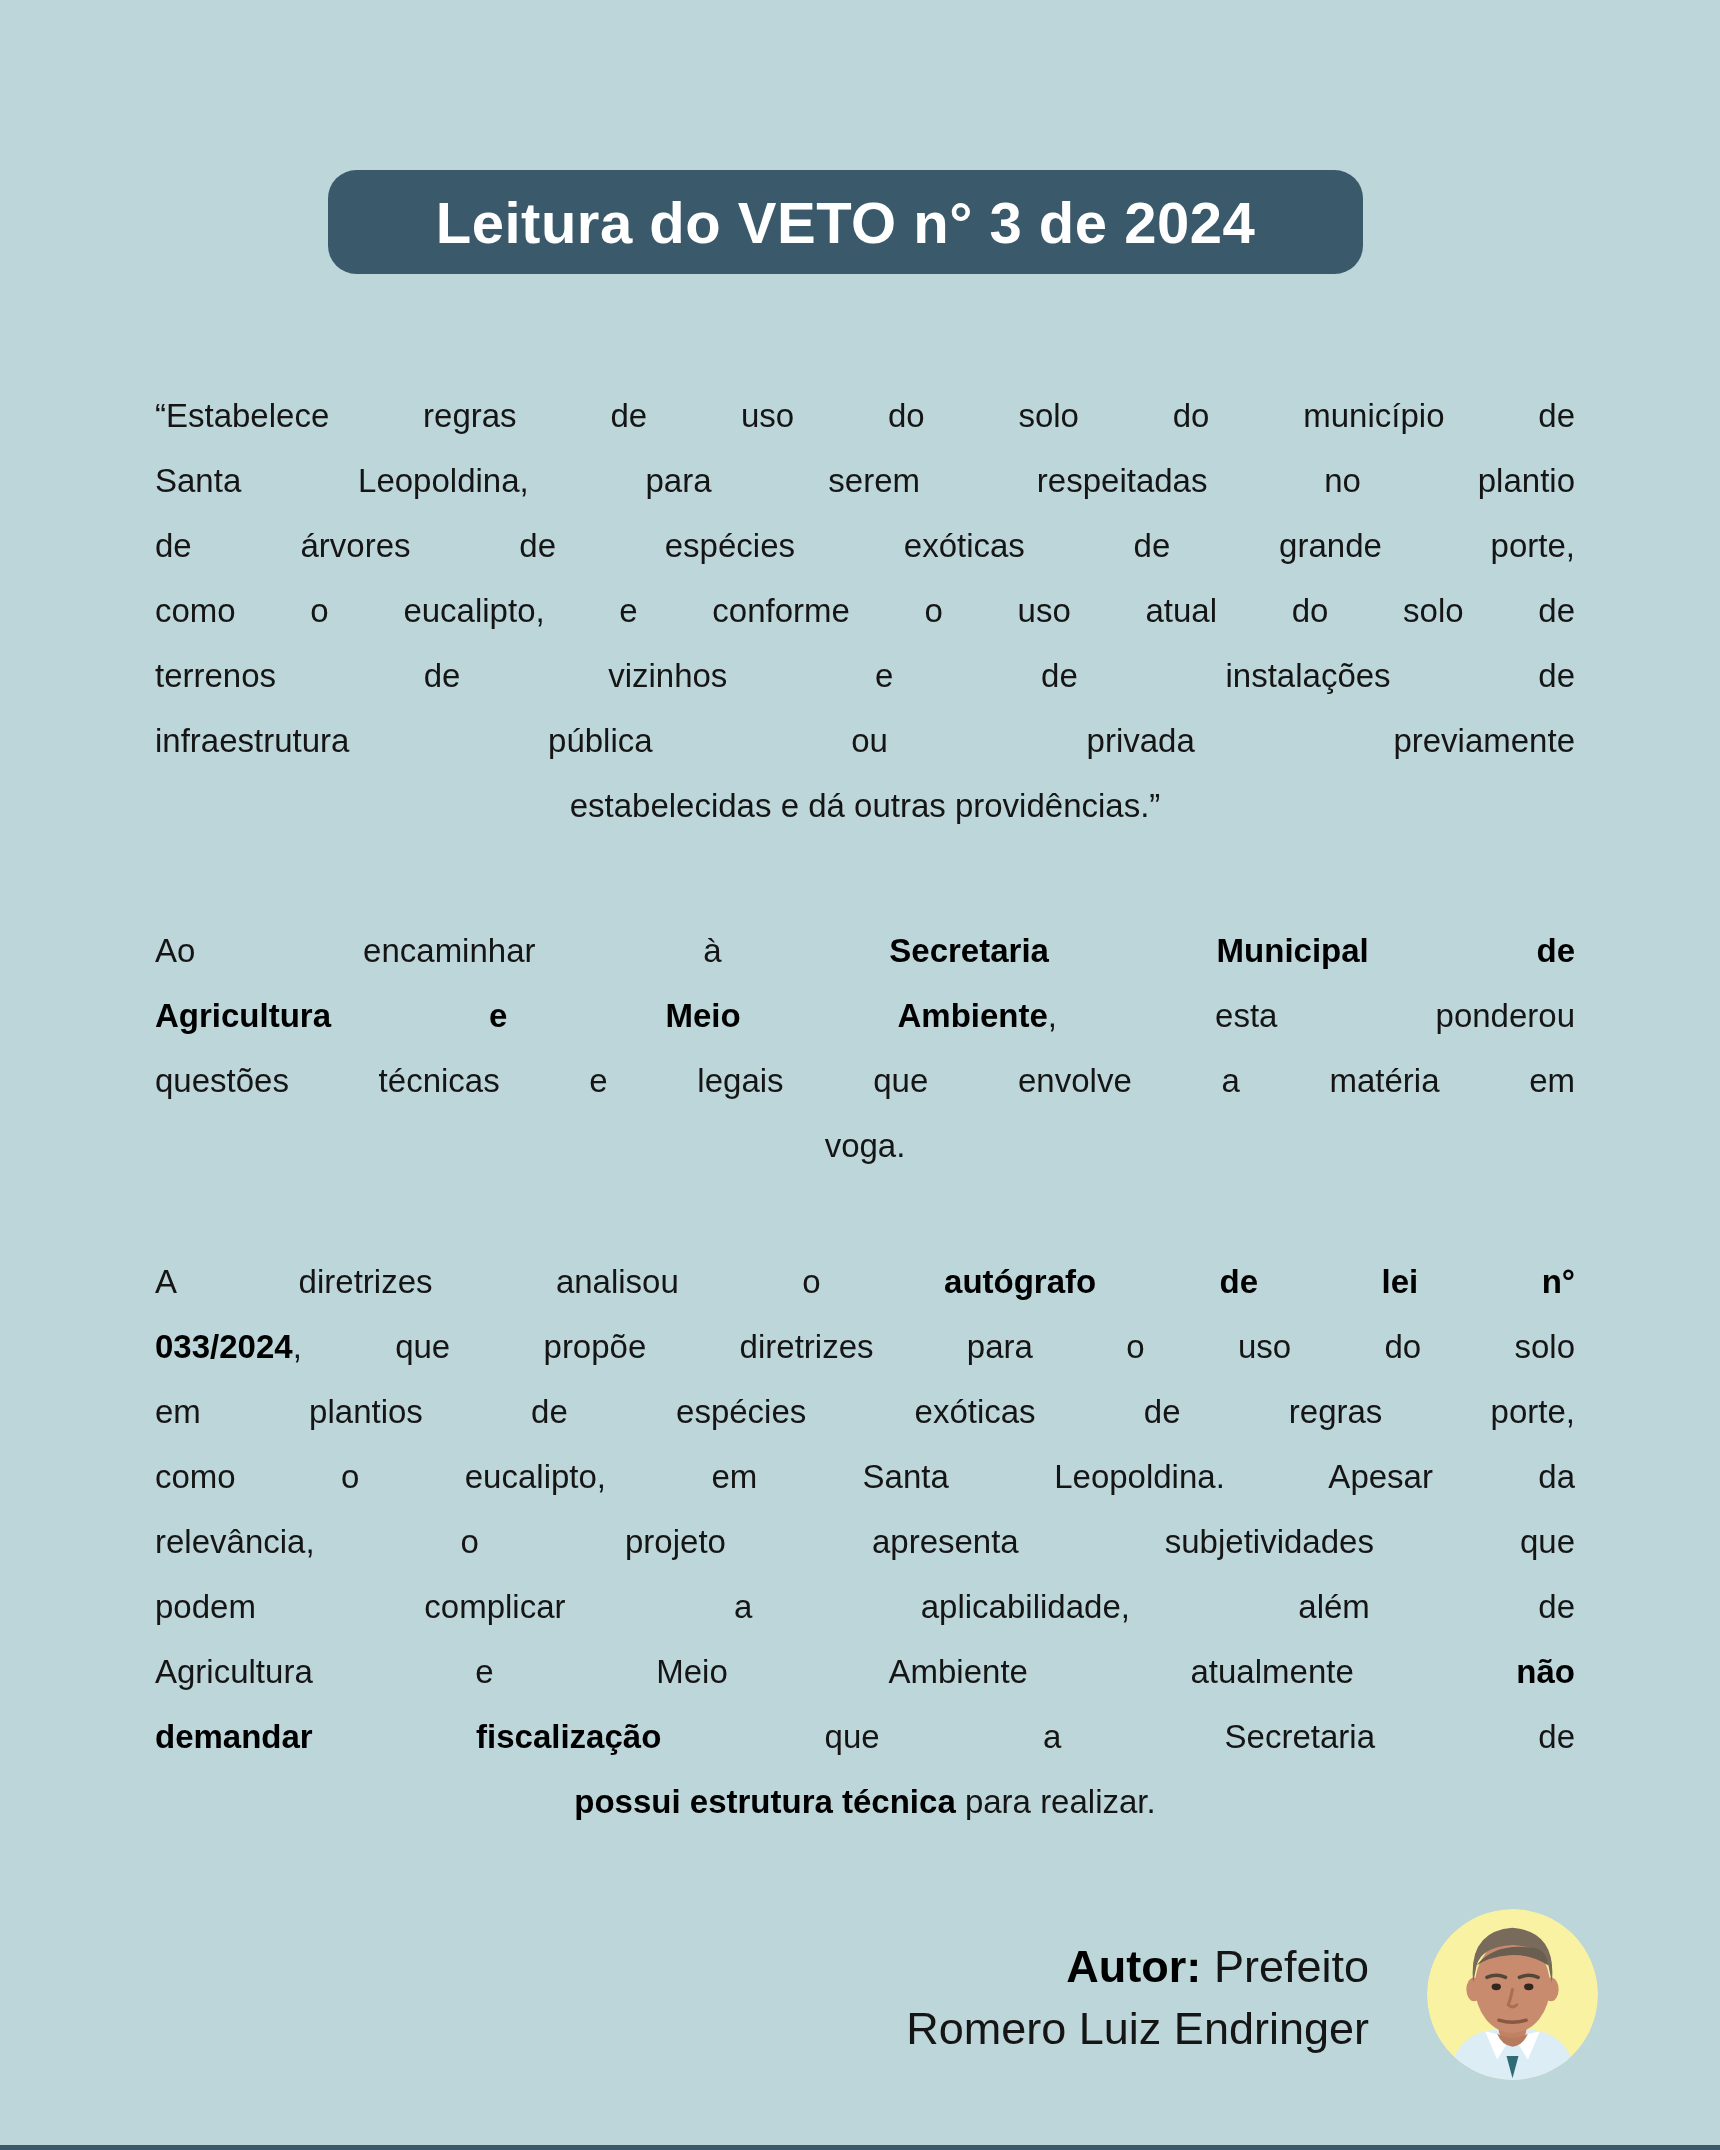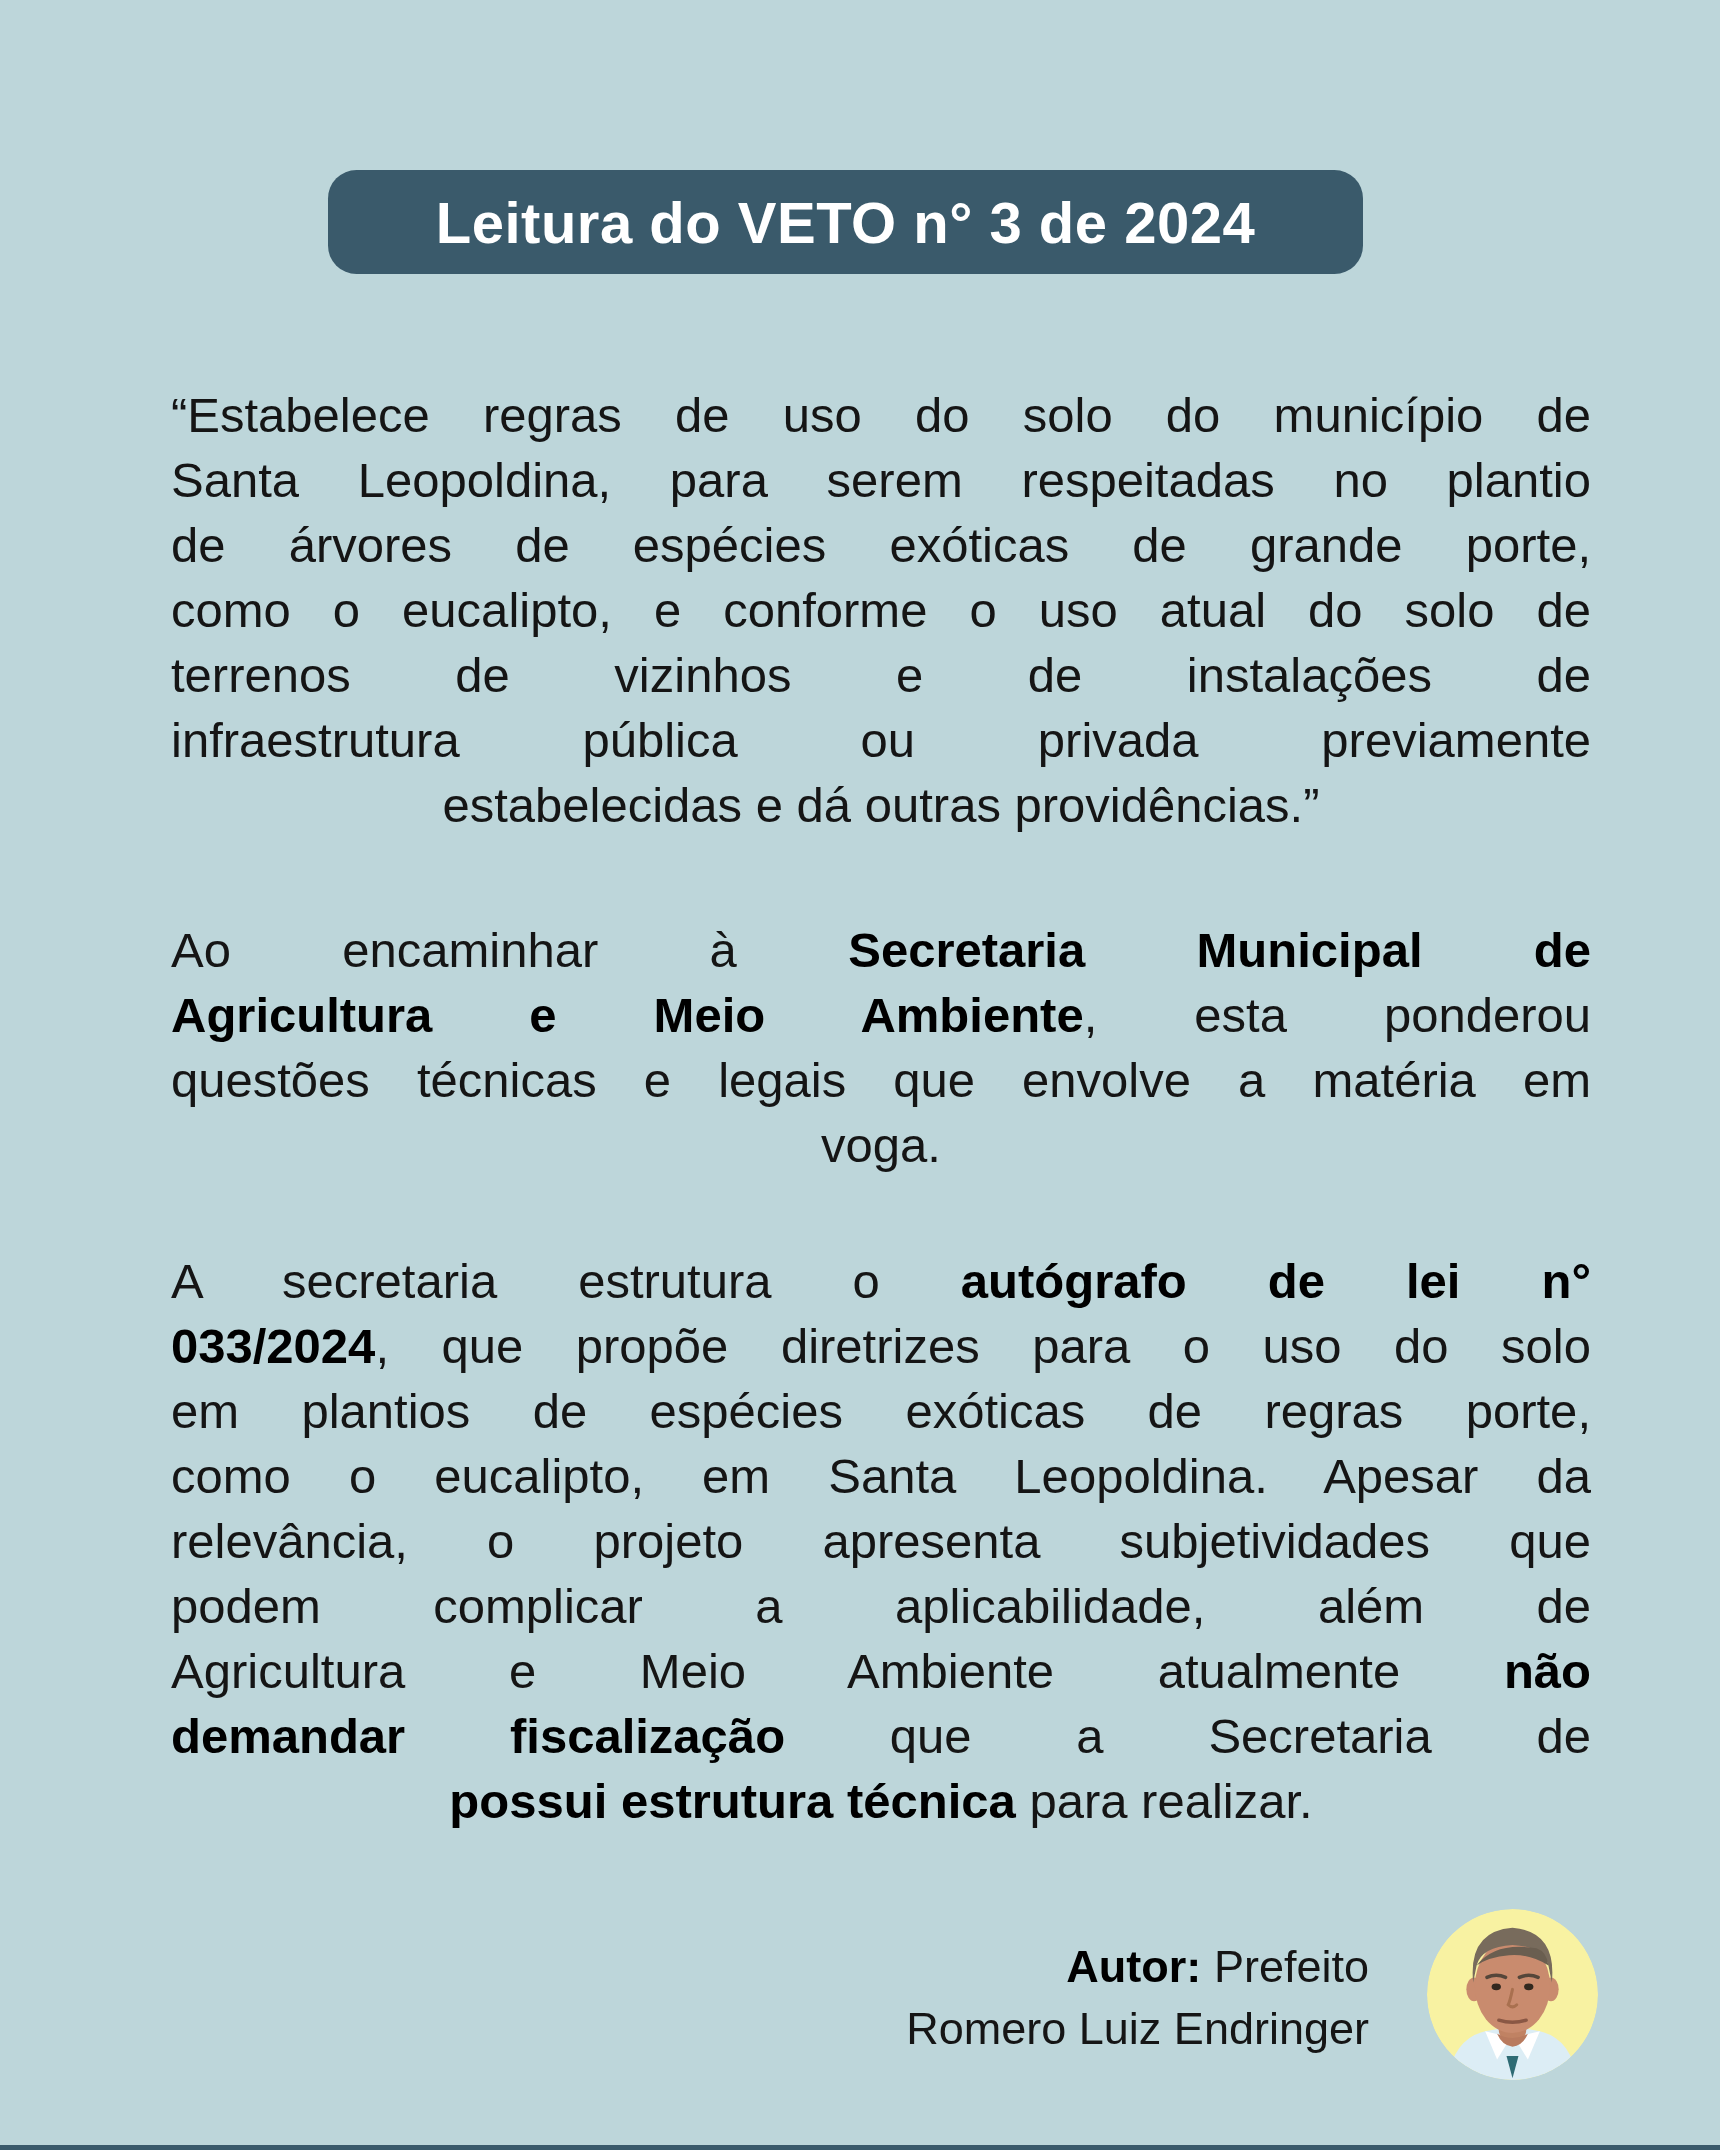--- a/index.html
+++ b/index.html
@@ -30,23 +30,23 @@
   }
   .badge-title {
     color: #ffffff;
     font-size: 58px;
     font-weight: bold;
     letter-spacing: 0.5px;
     white-space: nowrap;
   }
   .textblock {
     position: absolute;
-    left: 171px;
+    left: 155px;
     width: 1420px;
-    font-size: 49px;
+    font-size: 33px;
   }
   .p0 { top: 383px; }
   .p1 { top: 918px; }
   .p2 { top: 1249px; }
   .line {
     height: 65px;
     line-height: 65px;
     overflow: hidden;
     text-align: center;
     white-space: normal;
@@ -104,21 +104,21 @@
       <div class="line j"><span>infraestrutura pública ou privada previamente</span></div>
       <div class="line"><span>estabelecidas e dá outras providências.”</span></div>
     </div>
   <div class="textblock p1">
       <div class="line j"><span>Ao encaminhar à </span><span class="b">Secretaria Municipal de</span></div>
       <div class="line j"><span class="b">Agricultura e Meio Ambiente</span><span>, esta ponderou</span></div>
       <div class="line j"><span>questões técnicas e legais que envolve a matéria em</span></div>
       <div class="line"><span>voga.</span></div>
     </div>
   <div class="textblock p2">
-      <div class="line j"><span>A secretaria estrutura o </span><span class="b">autógrafo de lei n°</span></div>
+      <div class="line j"><span>A diretrizes analisou o </span><span class="b">autógrafo de lei n°</span></div>
       <div class="line j"><span class="b">033/2024</span><span>, que propõe diretrizes para o uso do solo</span></div>
       <div class="line j"><span>em plantios de espécies exóticas de regras porte,</span></div>
       <div class="line j"><span>como o eucalipto, em Santa Leopoldina. Apesar da</span></div>
       <div class="line j"><span>relevância, o projeto apresenta subjetividades que</span></div>
       <div class="line j"><span>podem complicar a aplicabilidade, além de</span></div>
       <div class="line j"><span>Agricultura e Meio Ambiente atualmente </span><span class="b">não</span></div>
       <div class="line j"><span class="b">demandar fiscalização</span><span> que a Secretaria de</span></div>
       <div class="line"><span class="b">possui estrutura técnica</span><span> para realizar.</span></div>
     </div>
 

